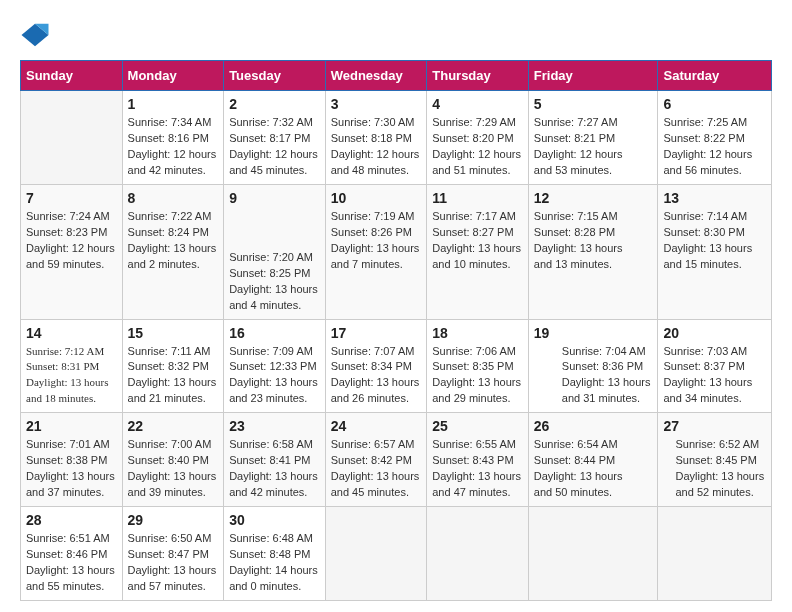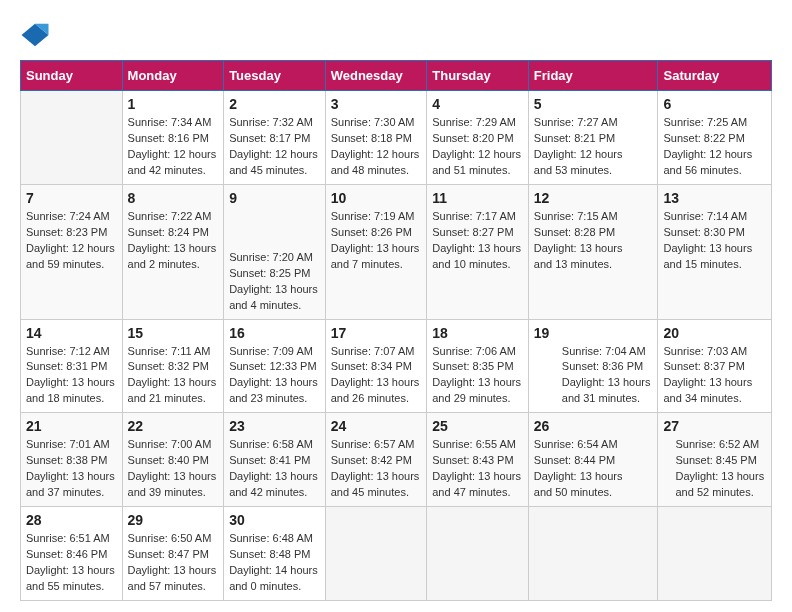--- a/index.html
+++ b/index.html
@@ -218,21 +218,21 @@
           <div class="day-number">13</div>
           <div class="day-info" style="white-space: pre-line;">Sunrise: 7:14 AM
 Sunset: 8:30 PM
 Daylight: 13 hours
 and 15 minutes.</div>
         </td>
       </tr>
       <tr>
         <td>
           <div class="day-number">14</div>
-          <div class="day-info" style="white-space: pre-line;">Sunrise: 7:12 AM
+          <div class="day-info" style="white-space: pre-line; font-family: Liberation Serif, serif;">Sunrise: 7:12 AM
 Sunset: 8:31 PM
 Daylight: 13 hours
 and 18 minutes.</div>
         </td>
         <td>
           <div class="day-number">15</div>
           <div class="day-info" style="white-space: pre-line;">Sunrise: 7:11 AM
 Sunset: 8:32 PM
 Daylight: 13 hours
 and 21 minutes.</div>

